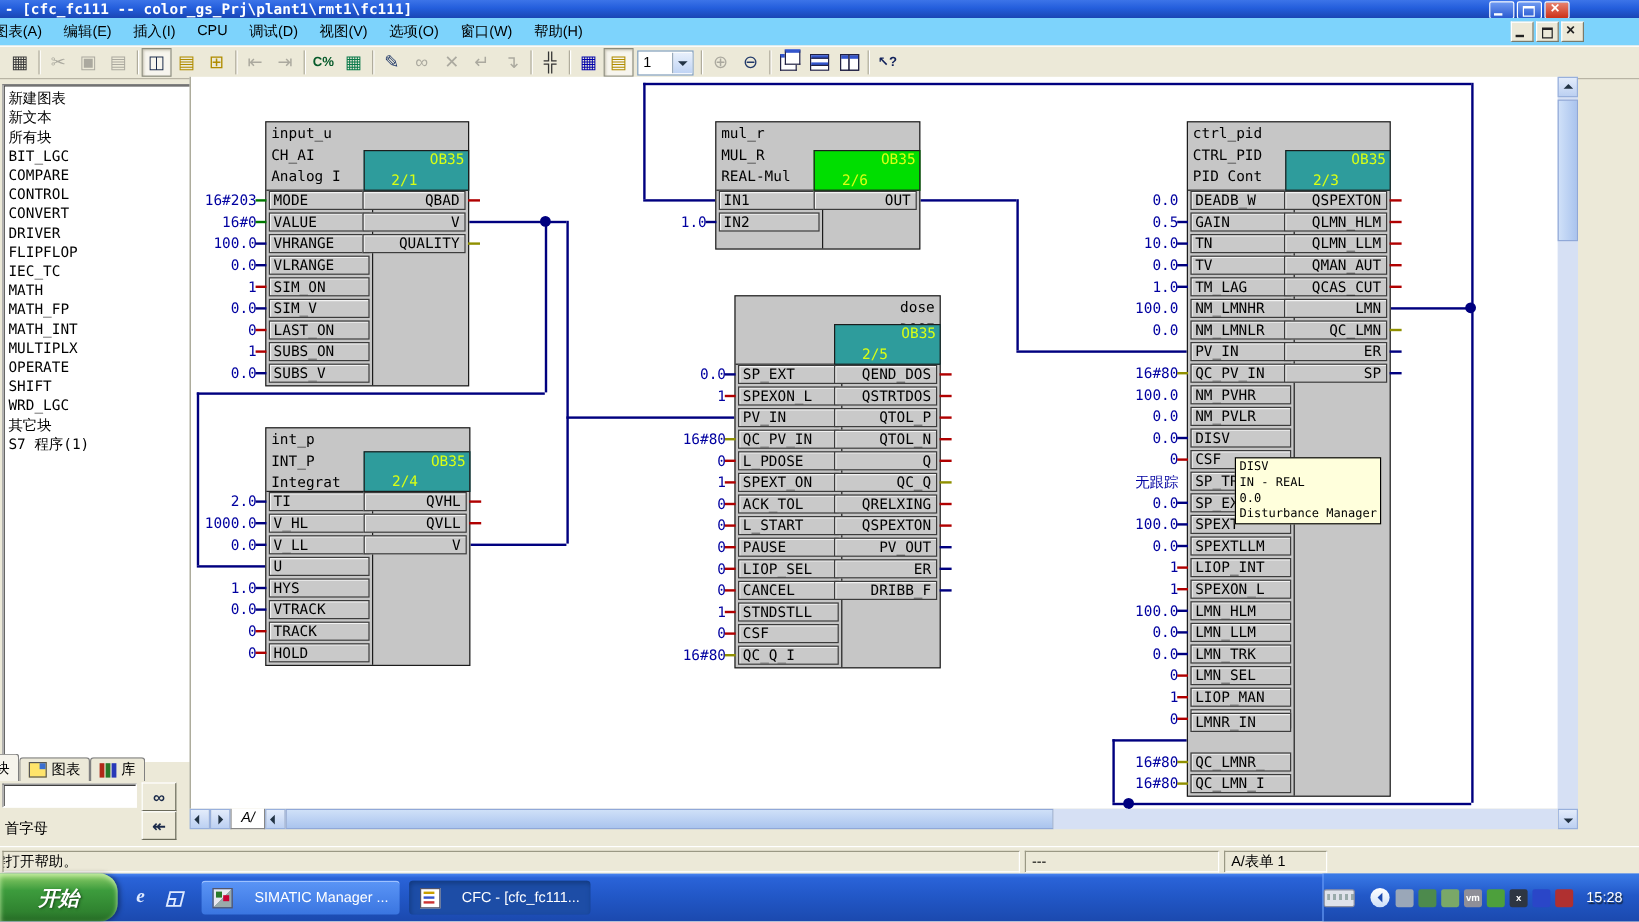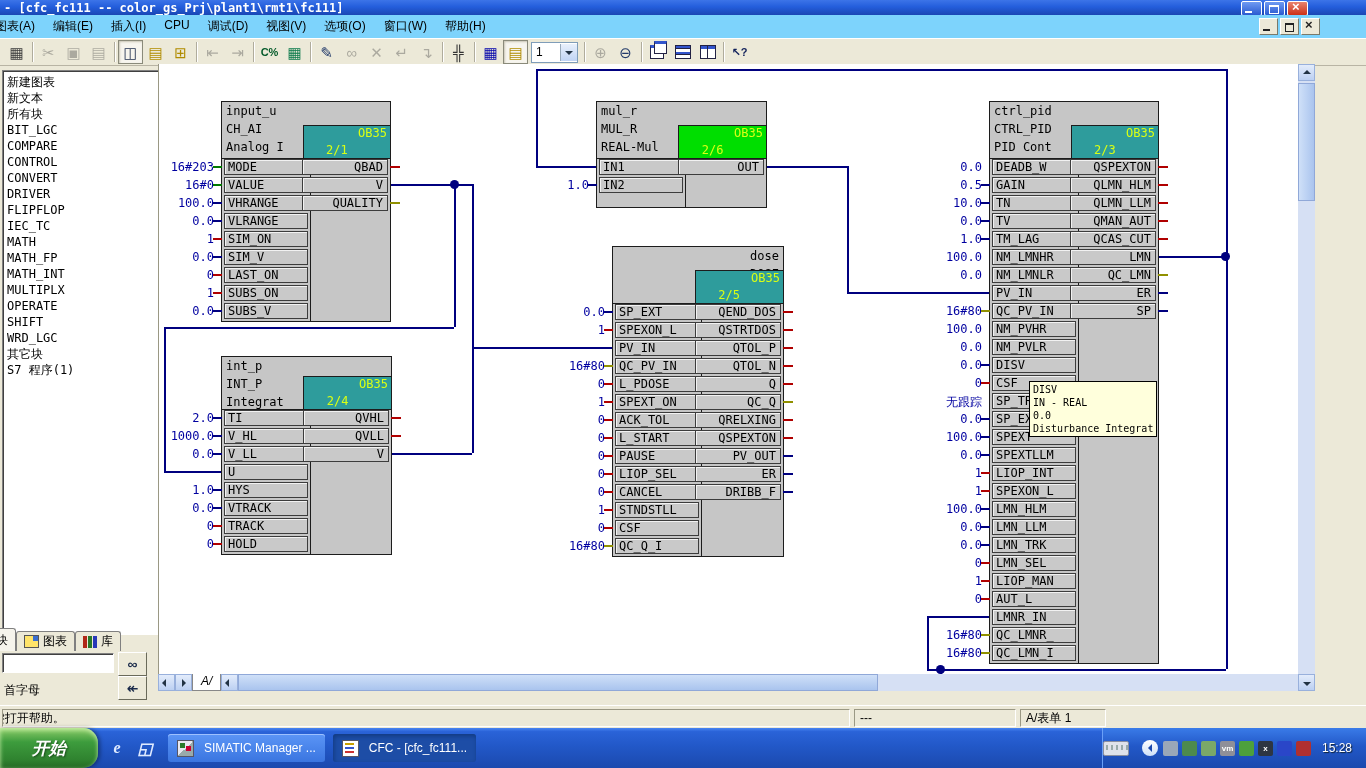--- a/index.html
+++ b/index.html
@@ -113,21 +113,21 @@
     background:linear-gradient(180deg,#4985f2 0%,#2a63d8 9%,#2258c8 45%,#1b49ae 100%);display:flex;align-items:center;}
   .startbtn{width:98px;height:40px;border-radius:0 15px 15px 0;
     background:linear-gradient(180deg,#8fce6a 0%,#3d9c3d 35%,#2f822f 80%,#256a25 100%);
     box-shadow:inset 0 2px 4px #c6eea6, 2px 0 4px rgba(0,0,0,.4);
     color:#fff;font-weight:bold;font-style:italic;font-size:17px;display:flex;align-items:center;justify-content:center;
     text-shadow:1px 1px 2px #1a4a1a;flex:none;}
   .quicklaunch{display:flex;gap:10px;margin:0 14px 0 10px;align-items:center;}
   .ql-ico{width:18px;height:18px;display:flex;align-items:center;justify-content:center;
     color:#dfeaff;font-weight:bold;font-size:16px;font-family:"Liberation Serif",serif;font-style:italic;}
   .taskbtn{height:28px;border-radius:3px;background:linear-gradient(180deg,#5b95f6,#3a75e0);
-    box-shadow:inset 0 1px 0 #9dc1ff;color:#fff;display:flex;align-items:center;gap:10px;
+    box-shadow:inset 0 1px 0 #9dc1ff;color:#fff;display:flex;align-items:center;gap:18px;
     padding:0 9px;margin-right:8px;font-size:12px;white-space:nowrap;overflow:hidden;}
   .taskbtn.active{background:#1d4da6;box-shadow:inset 1px 2px 4px #123a80;}
   .ico-simatic{width:15px;height:15px;background:linear-gradient(135deg,#e8e8f0 50%,#9aa 50%);border:1px solid #556;flex:none;position:relative;}
   .ico-simatic::after{content:"";position:absolute;left:2px;top:2px;width:5px;height:5px;background:#2a7a2a;box-shadow:6px 3px 0 #c03;}
   .ico-cfc{width:15px;height:15px;background:#fff;border:1px solid #556;flex:none;position:relative;}
   .ico-cfc::after{content:"";position:absolute;left:2px;top:2px;width:9px;height:2px;background:#c8a000;box-shadow:0 4px 0 #35c,0 8px 0 #c33;}
   .tray{position:absolute;right:0;top:728px;height:40px;display:flex;align-items:center;gap:5px;padding-right:14px;
     background:linear-gradient(180deg,#3a7be8 0%,#2258c8 45%,#1b49ae 100%);border-left:1px solid #6aa0f8;}
   .tray-ico{width:15px;height:15px;border-radius:2px;display:flex;align-items:center;justify-content:center;
     color:#fff;font-size:8px;font-weight:bold;flex:none;}
@@ -725,21 +725,21 @@
       <div class="blk-row" style="top: 471px;">
         <div class="row-box">LIOP_MAN</div>
         <div class="row-val">1</div>
         <div class="row-stub" style="background: rgb(176, 0, 0);"></div>
       </div>
       <div class="blk-row" style="top: 489px;">
         <div class="row-box">AUT_L</div>
         <div class="row-val">0</div>
         <div class="row-stub" style="background: rgb(176, 0, 0);"></div>
       </div>
-      <div class="blk-row" style="top: 507px;">
+      <div class="blk-row" style="top: 492px;">
         <div class="row-box">LMNR_IN</div>
       </div>
       <div class="blk-row" style="top: 525px;">
         <div class="row-box">QC_LMNR_</div>
         <div class="row-val">16#80</div>
         <div class="row-stub" style="background: rgb(144, 144, 0);"></div>
       </div>
       <div class="blk-row" style="top: 543px;">
         <div class="row-box">QC_LMN_I</div>
         <div class="row-val">16#80</div>
@@ -781,21 +781,21 @@
         <div class="row-ostub" style="background: rgb(0, 0, 127);"></div>
       </div>
     </div>
     <div class="wdot" style="left: 291px; top: 116px;"></div>
     <div class="wdot" style="left: 1062px; top: 188px;"></div>
     <div class="wdot" style="left: 777px; top: 601px;"></div>
     <div class="cfc-tooltip" style="left: 870px; top: 317px;">
       <div>DISV</div>
       <div>IN - REAL</div>
       <div>0.0</div>
-      <div>Disturbance Integrat</div>
+      <div>Disturbance Manager</div>
     </div>
   </div>
 
 <div class="vscroll">
   <div class="scr-btn" style="position:absolute;top:0;">
       <i class="arr up"></i>
     </div>
   <div class="vthumb"></div>
   <div class="scr-btn" style="position:absolute;bottom:0;">
       <i class="arr down"></i>

